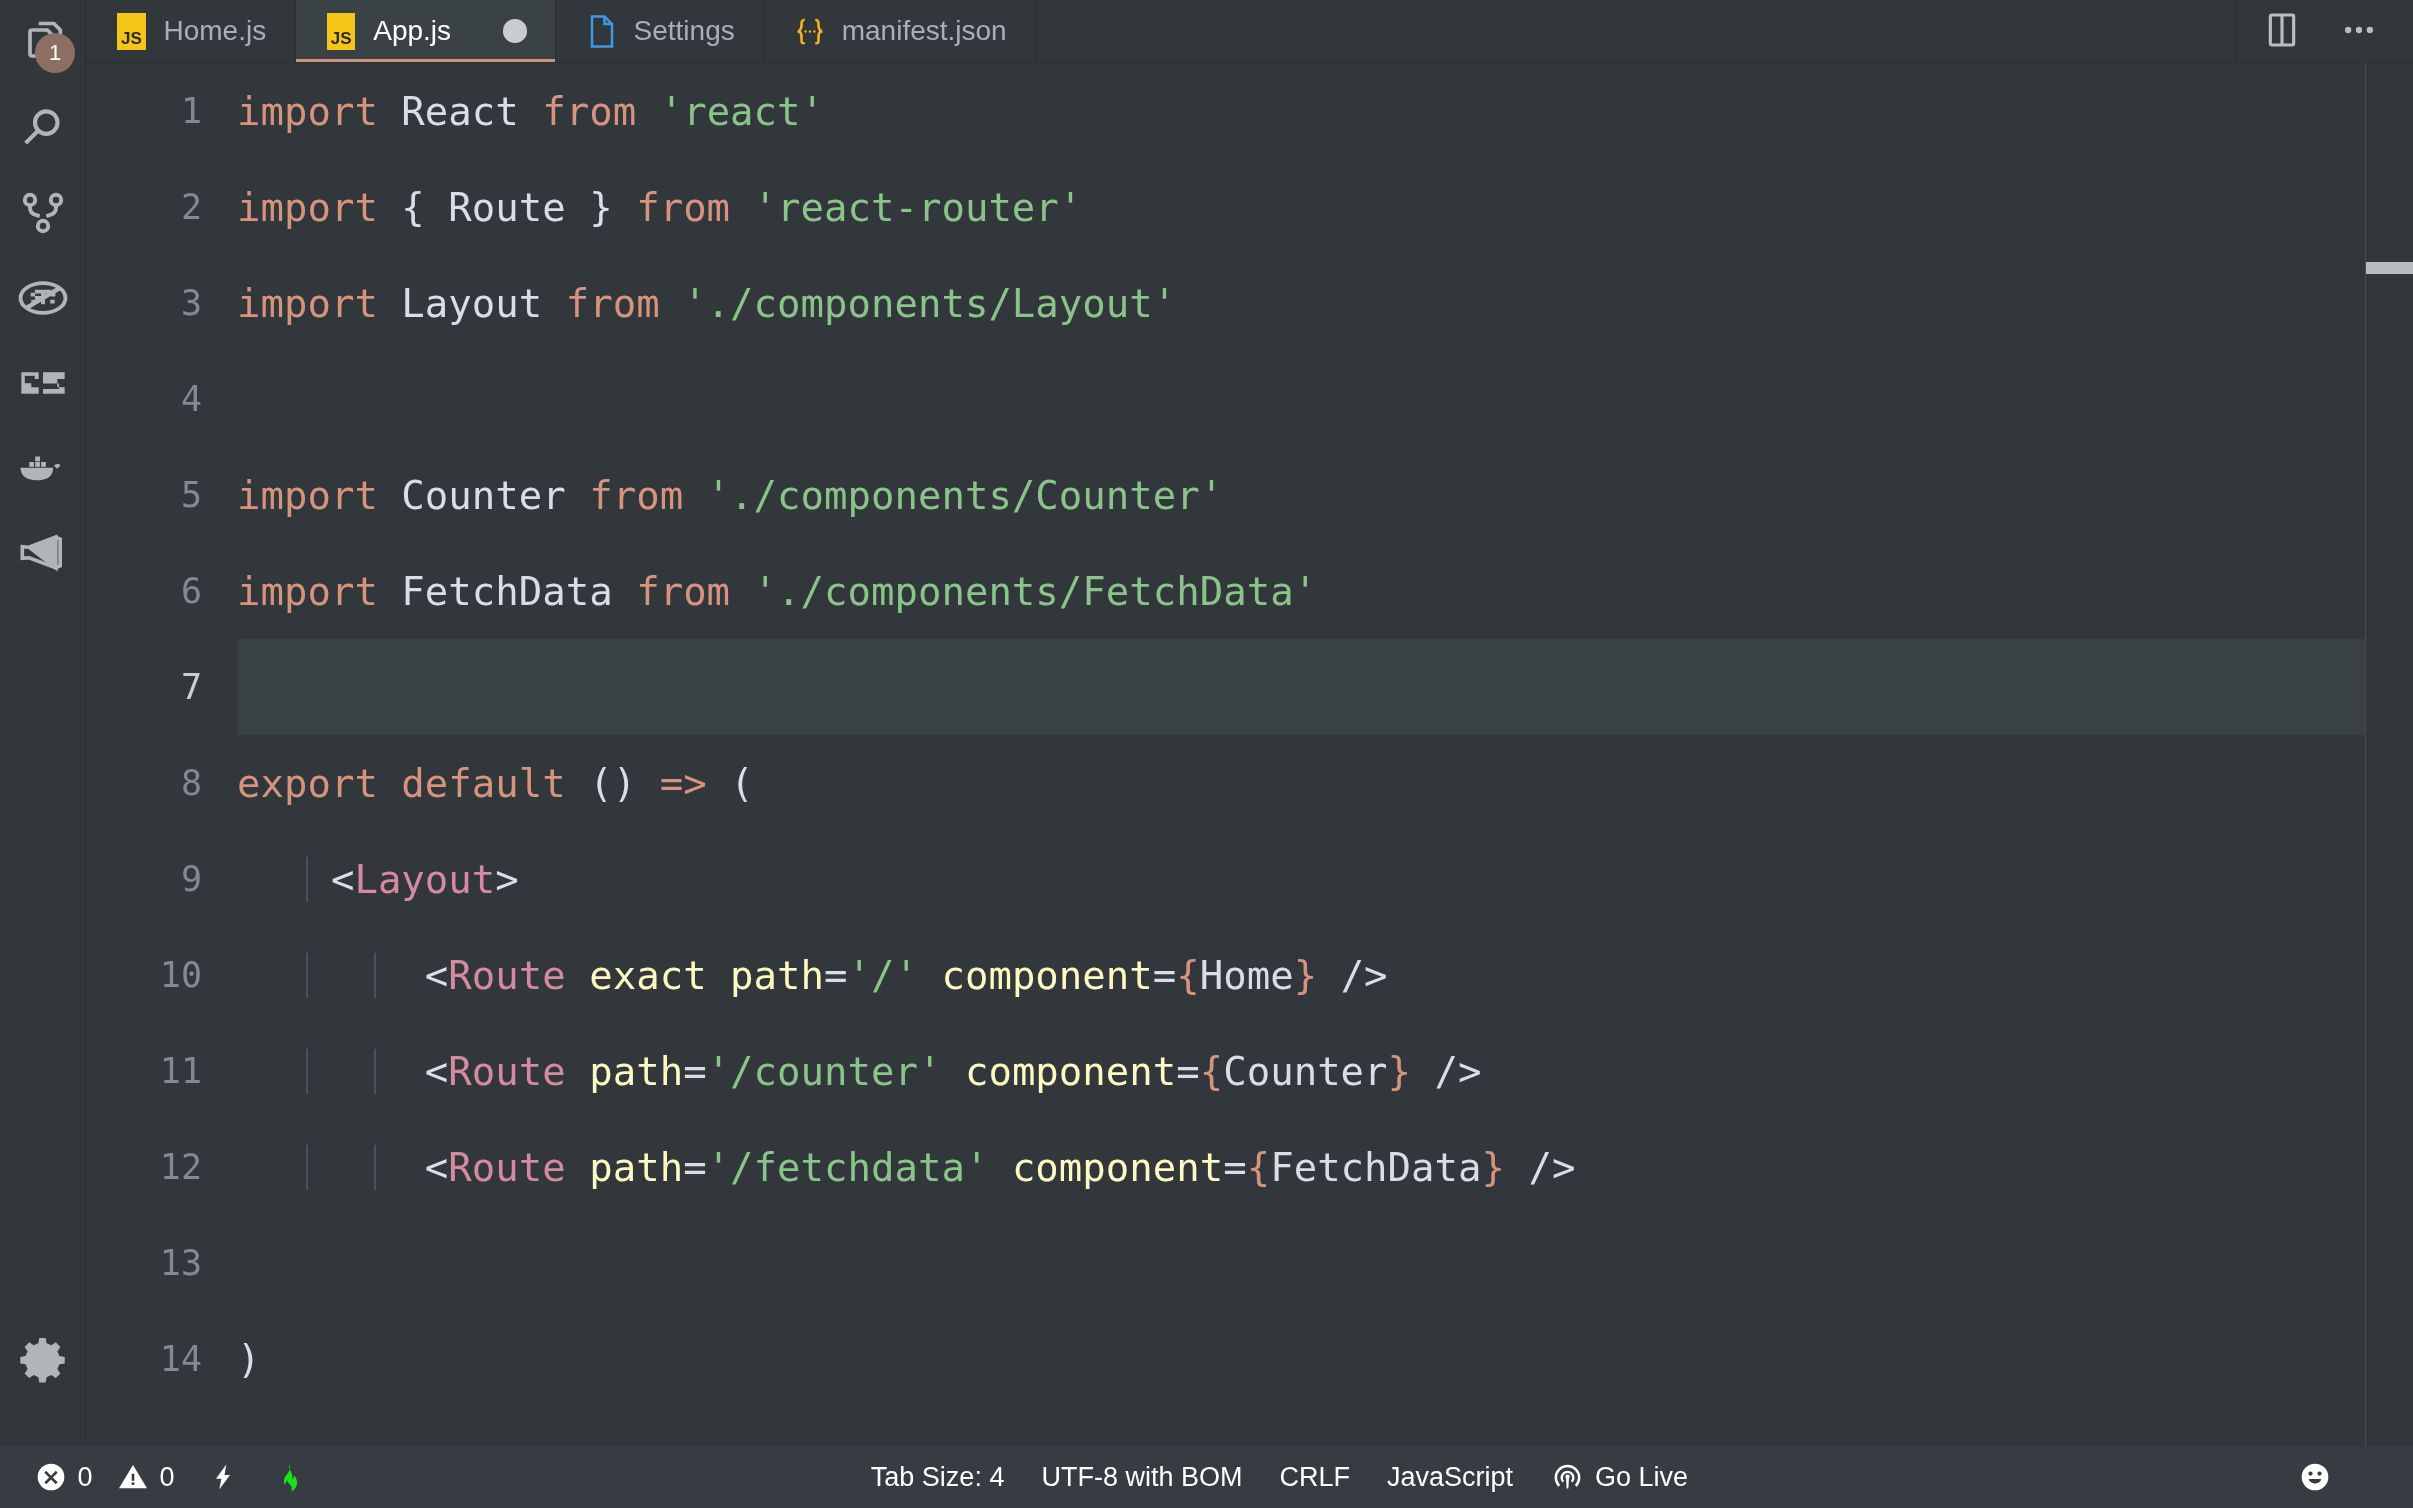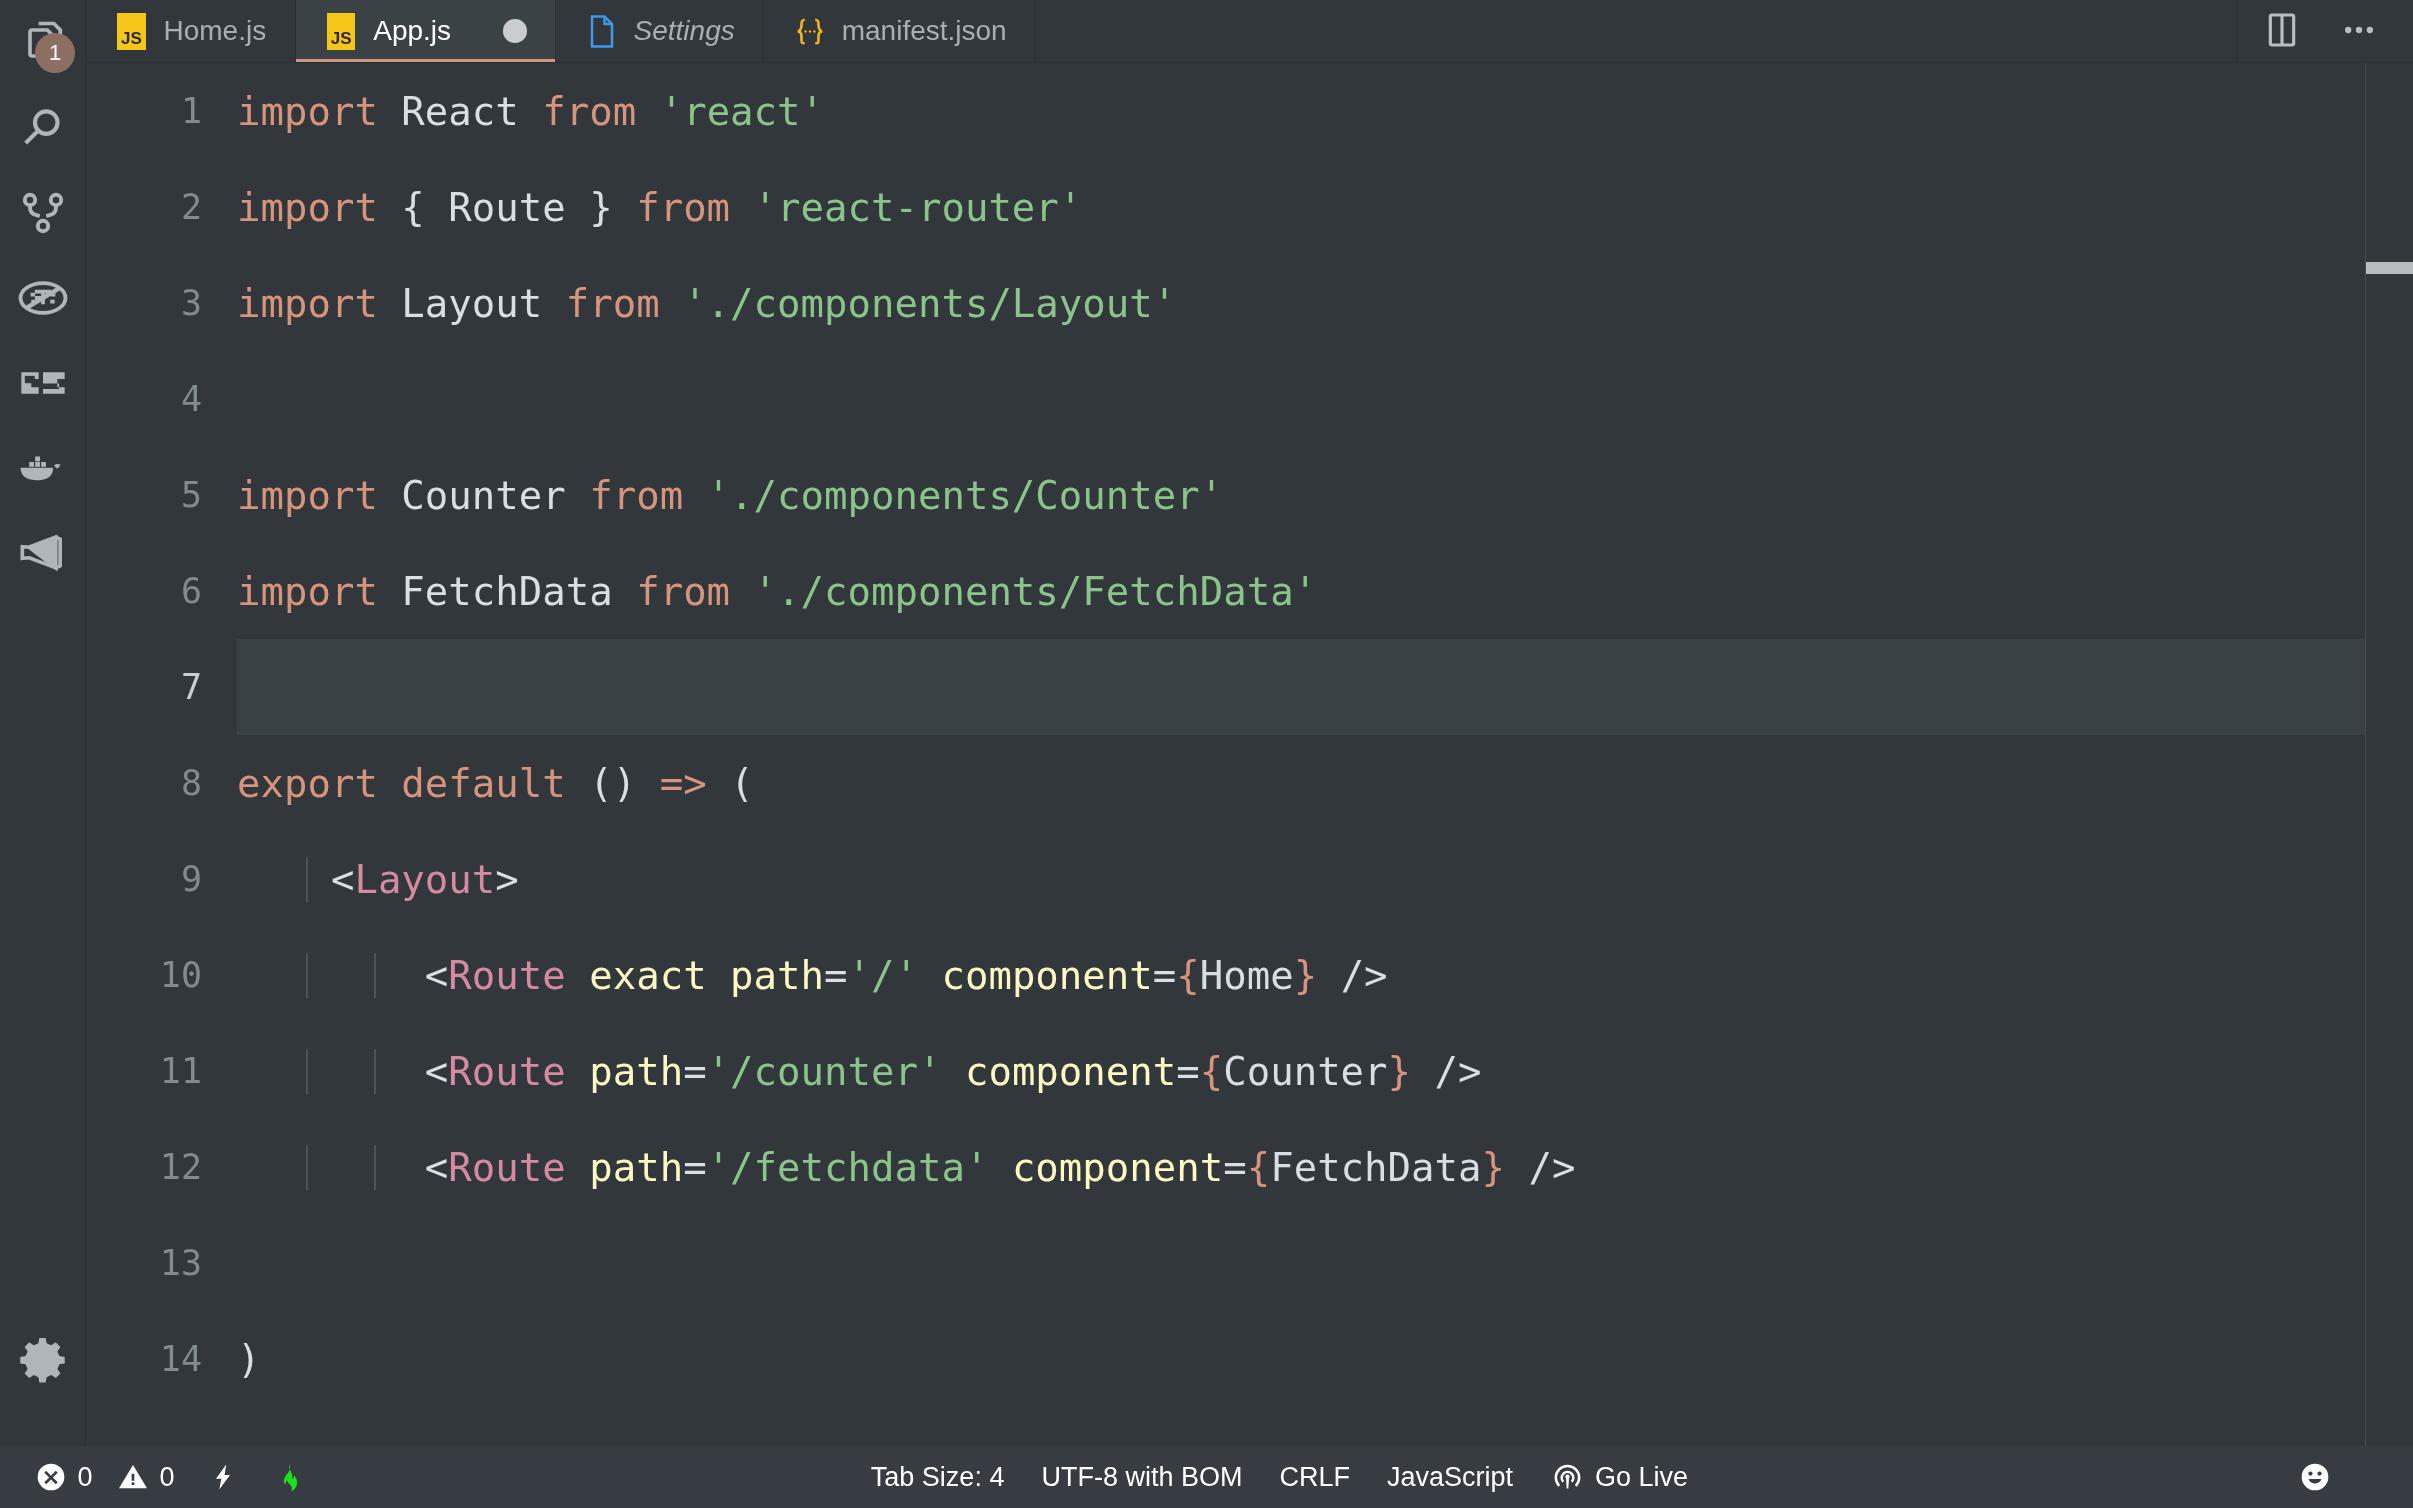--- a/index.html
+++ b/index.html
@@ -47,21 +47,21 @@
     padding:0 28.5px;min-width:0;position:relative;
     color:#a9b0b5;font-size:28px;
     border-right:0.8px solid #2b3034;
     background:#31373B;
   }
   .tab.active{background:#3b4246;color:#ffffff;}
   .tab.active:after{
     content:"";position:absolute;left:0;right:0;bottom:0;height:3.4px;background:#D09480;
   }
   .tab .label{white-space:nowrap;}
-  .tab.italic .label{font-style:italic;}
+  .tab.italic .label{}
   .tab-ico{width:34px;height:37px;display:flex;align-items:center;justify-content:center;flex:none;}
   .js-ico{
     width:28.5px;height:37px;background:#F5C518;color:#2b2b2b;
     font-size:17px;font-weight:bold;display:flex;align-items:flex-end;justify-content:center;
     font-family:"Liberation Sans",sans-serif;line-height:1;padding-bottom:2.5px;box-sizing:border-box;
   }
   .dirty-dot{width:23.5px;height:23.5px;border-radius:50%;background:#c9cdd0;flex:none;margin-left:37px;}
   .tabbar-spacer{flex:1;border-right:0.8px solid #2b3034;}
   .tab-actions{display:flex;align-items:center;gap:37px;padding:0 34px 0 25px;}
 

